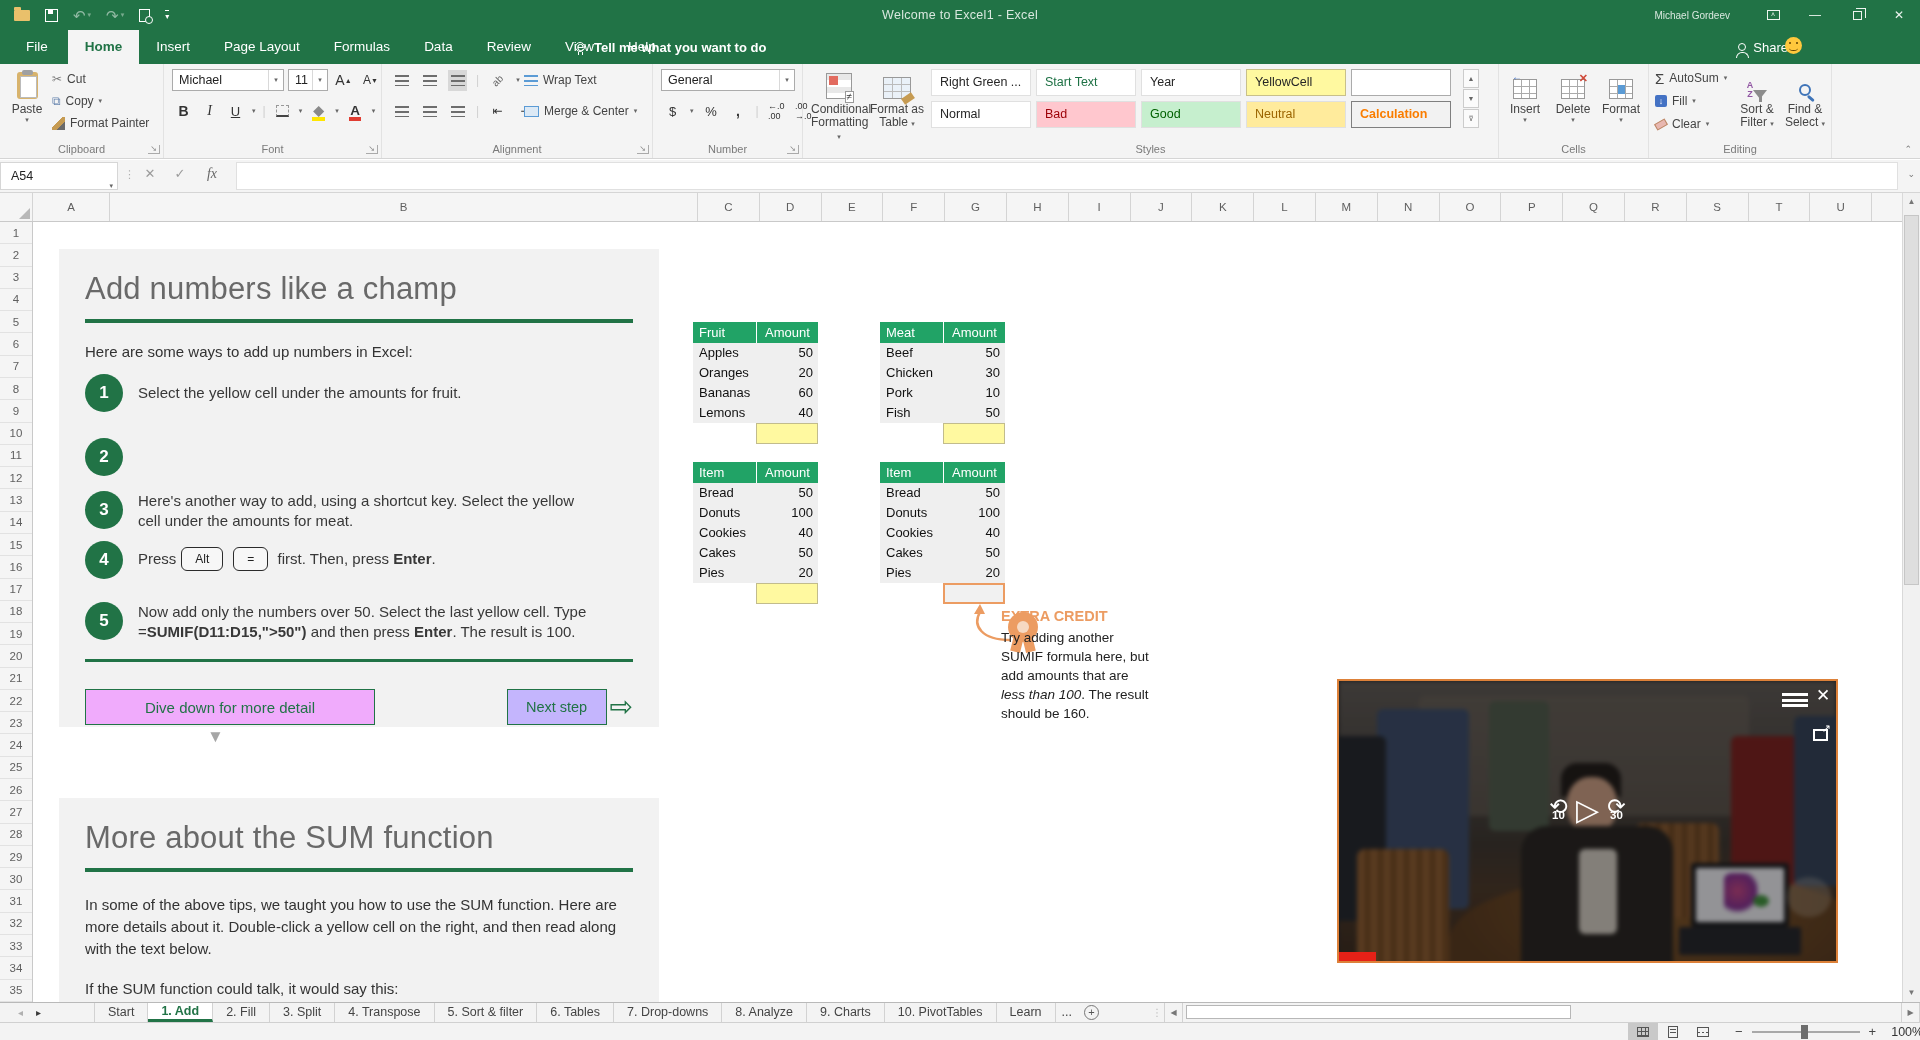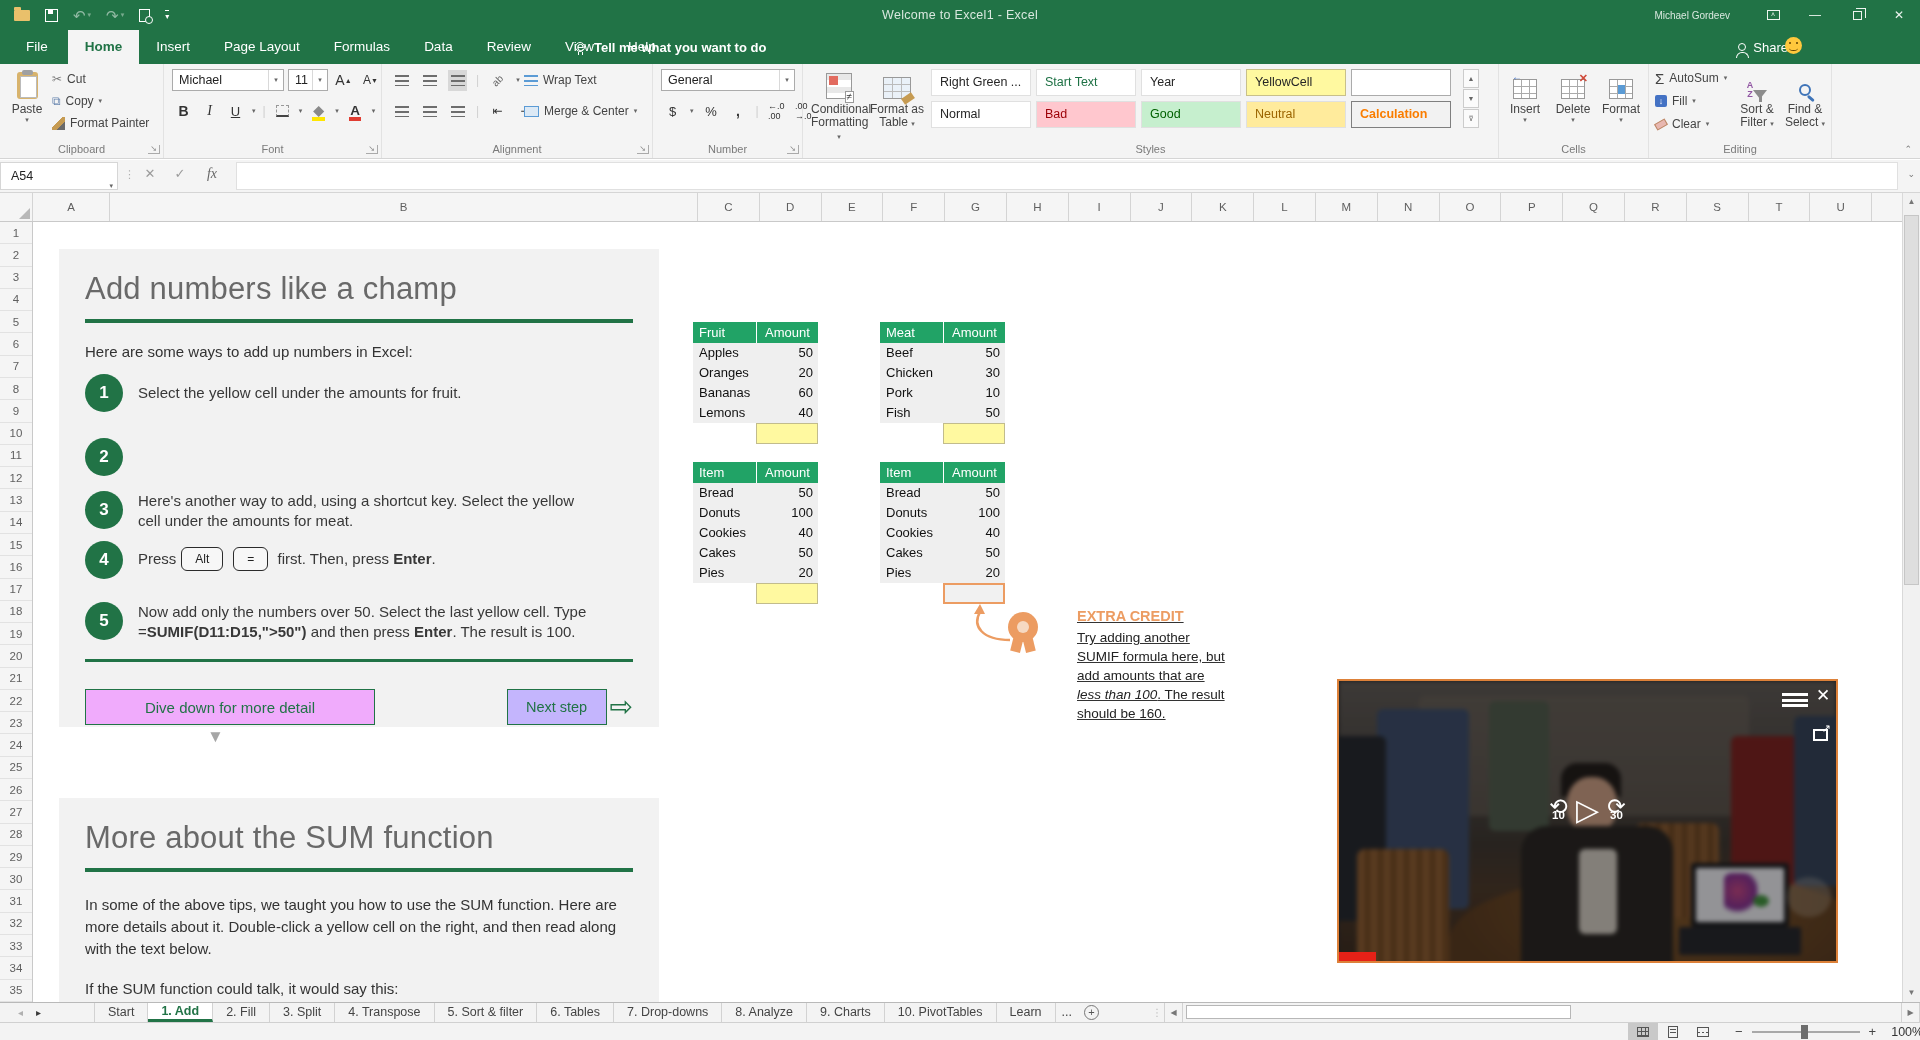--- a/index.html
+++ b/index.html
@@ -156,21 +156,21 @@
   .xh .cn{width:63px;padding-left:6px;line-height:21px;}
   .xh .ca{width:62px;padding-left:8px;line-height:21px;border-left:1px solid #fff;}
   .xrow{display:flex;height:20px;background:#efefef;color:#111;}
   .xrow .cn{width:63px;padding-left:6px;line-height:20px;}
   .xrow .ca{width:62px;text-align:right;padding-right:5px;line-height:20px;}
   .xfoot{position:absolute;left:63px;width:62px;height:21px;}
   .xfoot.yellow{background:var(--yellow-cell-bg);border:1px solid #c2bc8c;}
   .xfoot.orange{background:#f1f1f1;border:2px solid var(--orange-accent);}
 
   
-  .extra{position:absolute;left:1044px;top:386px;width:152px;text-decoration:underline;}
+  .extra{position:absolute;left:968px;top:386px;width:152px;}
   .ec-title{color:var(--orange-accent);font-weight:700;font-size:14.5px;}
   .ec-text{margin-top:4px;font-size:13.5px;line-height:19px;color:#222;}
   .ec-text .i{font-style:italic;}
   .ec-badge{position:absolute;left:973px;top:390px;width:34px;height:42px;}
   .ec-badge .ros{position:absolute;left:2px;top:0;width:30px;height:30px;border-radius:50%;background:var(--orange-accent);}
   .ec-badge .ros:before{content:"";position:absolute;left:9px;top:9px;width:12px;height:12px;border-radius:50%;background:#f6d9c2;}
   .ec-badge .tail{position:absolute;top:24px;width:10px;height:16px;background:var(--orange-accent);}
   .ec-badge .tl1{left:6px;transform:rotate(14deg);} .ec-badge .tl2{left:18px;transform:rotate(-14deg);}
   .ec-arrow{position:absolute;left:935px;top:370px;}
 

